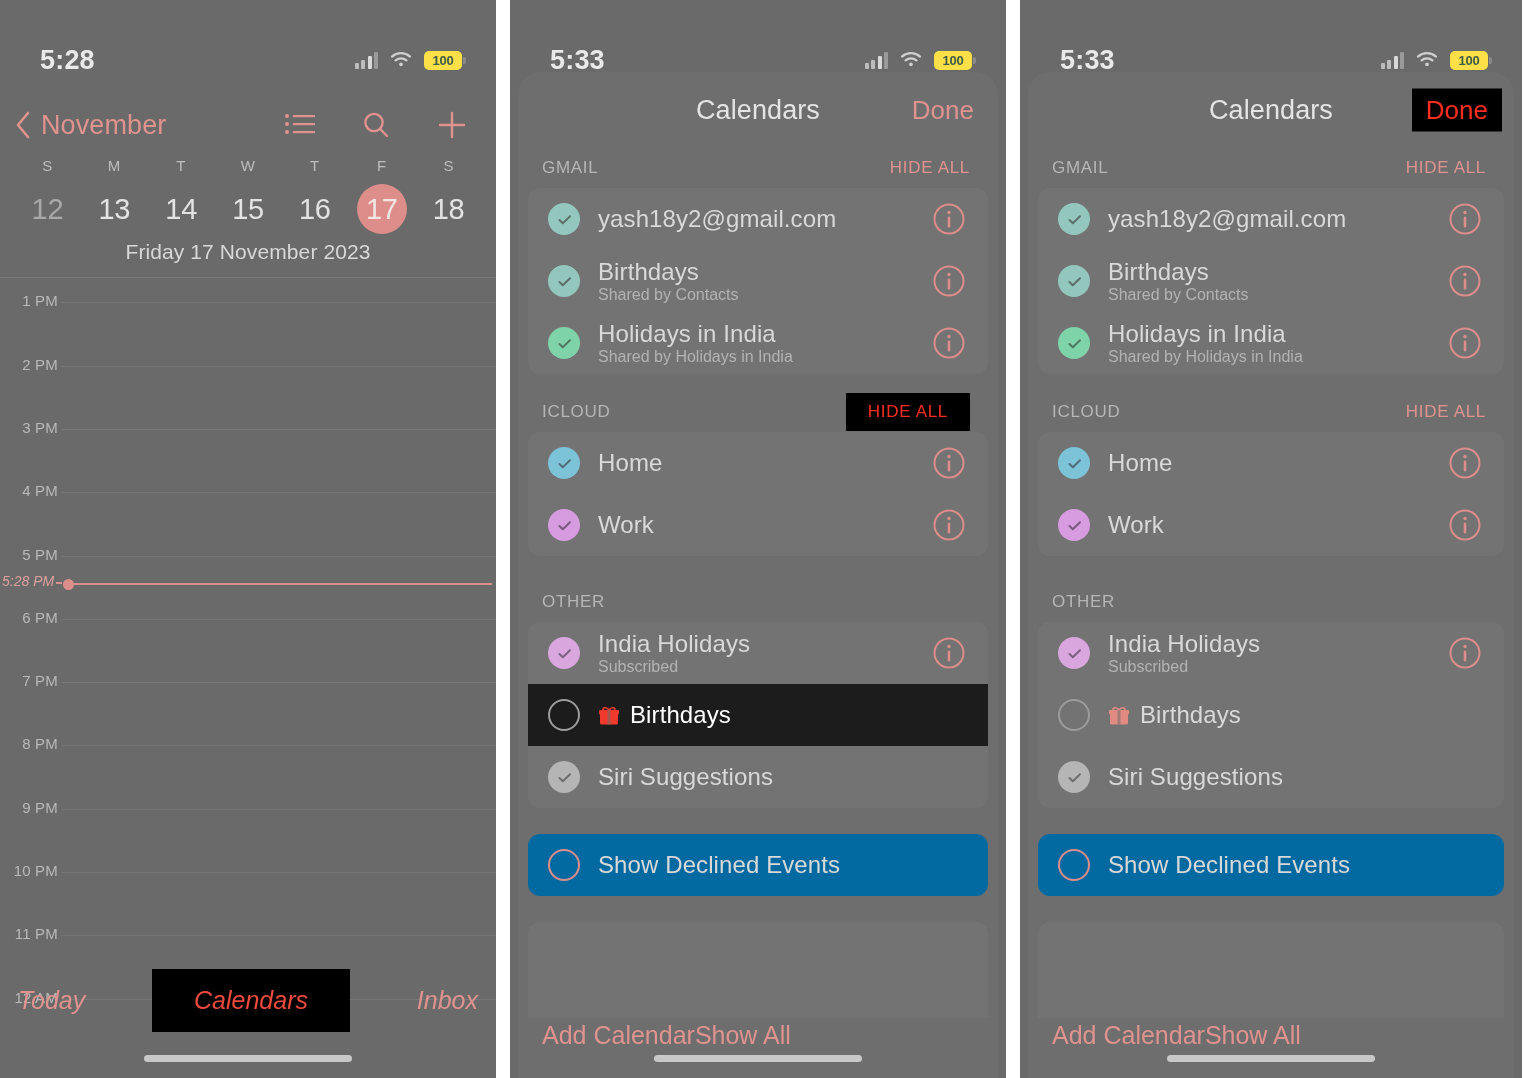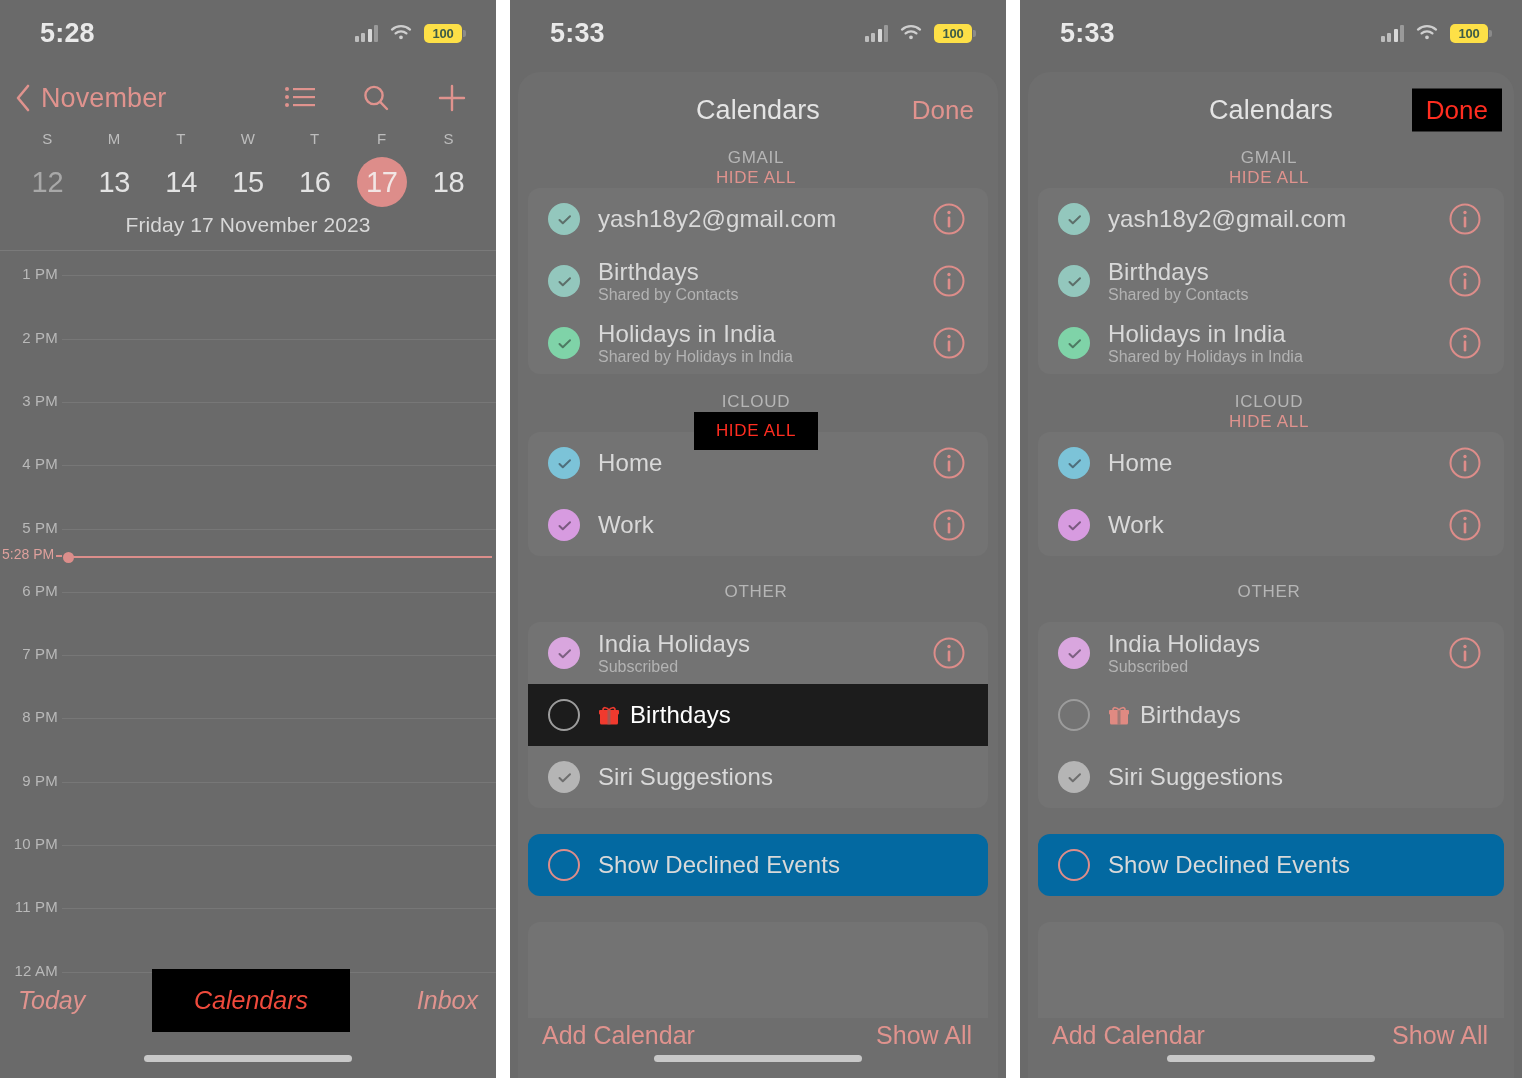--- a/index.html
+++ b/index.html
@@ -28,20 +28,21 @@
   .panel-3 { width: 502px; }
 
   
   .statusbar {
     position: relative;
     height: 66px;
     display: flex;
     align-items: center;
     justify-content: space-between;
     padding: 0 34px 0 40px;
+    margin-top: 27px;
   }
   .status-time {
     color: #e9e9e9;
     font-size: 27px;
     font-weight: 600;
     letter-spacing: 0.2px;
   }
   .status-icons { display: flex; align-items: center; gap: 11px; }
   .sig { display: flex; align-items: flex-end; gap: 2.5px; height: 17px; }
   .sig i { display: block; width: 4px; background: #bdbdbd; border-radius: 1px; }
@@ -99,21 +100,21 @@
 
   .timeline { position: relative; height: 706px; margin-top: 0; }
   .hour {
     position: absolute; left: 0; right: 0; height: 1px;
   }
   .hour .hline { position: absolute; left: 62px; right: 0; top: 0; height: 1px; background: #777777; }
   .hour .hlabel {
     position: absolute; left: 0; top: -10px; width: 58px; text-align: right;
     color: #b9b9b9; font-size: 15px; letter-spacing: 0.2px;
   }
-  .nowline { position: absolute; left: 0; right: 4px; height: 2px; }
+  .nowline { position: absolute; left: 0; right: 4px; height: 2px; font-style: italic; }
   .nowline .nl { position: absolute; left: 70px; right: 0; top: 0; height: 2px; background: #dc8e8b; }
   .nowline .dot {
     position: absolute; left: 63px; top: -4px; width: 11px; height: 11px;
     border-radius: 50%; background: #dc8e8b;
   }
   .nowline .ntext {
     position: absolute; left: 2px; top: -10px; color: #dfa19d; font-size: 14px;
   }
   .nowline .ntext::after {
     content: ""; position: absolute; right: -8px; top: 9px; width: 6px; height: 2px; background:#dc8e8b;
@@ -146,21 +147,21 @@
   .done-btn {
     position: absolute; right: 24px; top: 50%; transform: translateY(-50%);
     color: #e0938e; font-size: 26px;
   }
   .done-btn.hl {
     background: #000000; color: #ff2d20; padding: 6px 14px; right: 12px;
   }
 
   .sec-head {
     display: flex; align-items: center; justify-content: space-between;
-    padding: 0 28px 0 24px; height: 40px; flex-direction: column;
+    padding: 0 28px 0 24px; height: 40px;
   }
   .sec-title { color: #b6b6b6; font-size: 17px; letter-spacing: 0.7px; }
   .hide-all { color: #e0938e; font-size: 17px; letter-spacing: 0.7px; }
   .hide-all.hl { background: #000000; color: #ff2d20; padding: 9px 22px; }
 
   .group {
     background: #737373; border-radius: 12px;
     margin: 0 10px; overflow: hidden;
   }
   .cal-row {
@@ -189,21 +190,21 @@
 
   .declined-group {
     background: #0369a1; border-radius: 12px; margin: 0 10px;
   }
   .footer-group {
     position: absolute; left: 10px; right: 10px; bottom: 60px;
     background: #737373; border-radius: 12px 12px 0 0; height: 96px;
   }
   .footer-row {
     position: absolute; bottom: 28px; left: 0; right: 0;
-    display: flex; align-items: center; justify-content: space-between;
+    display: flex; align-items: center; 
     padding: 0 26px 0 24px;
   }
   .footer-link { color: #e0938e; font-size: 25px; }
 </style>
 </head>
 <body>
 
 <div class="stage">
 
   <div class="panel panel-1">

